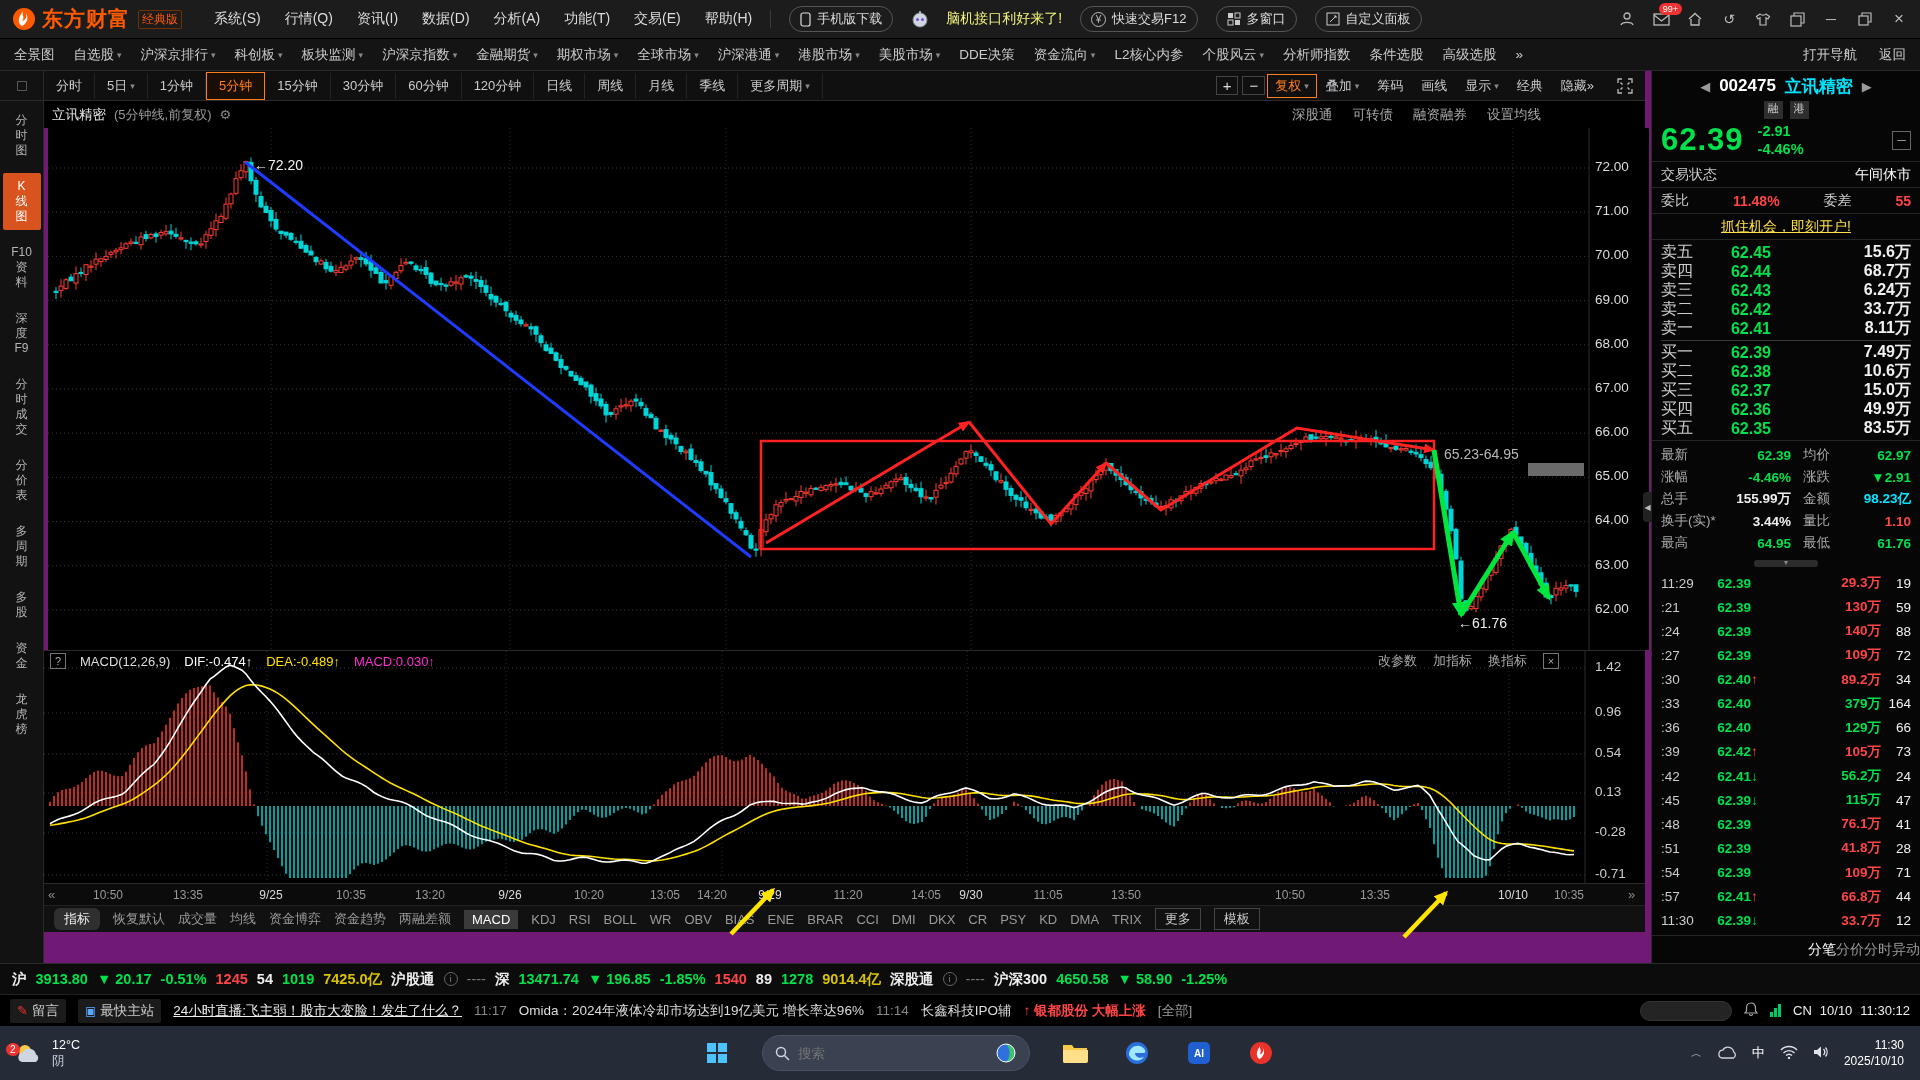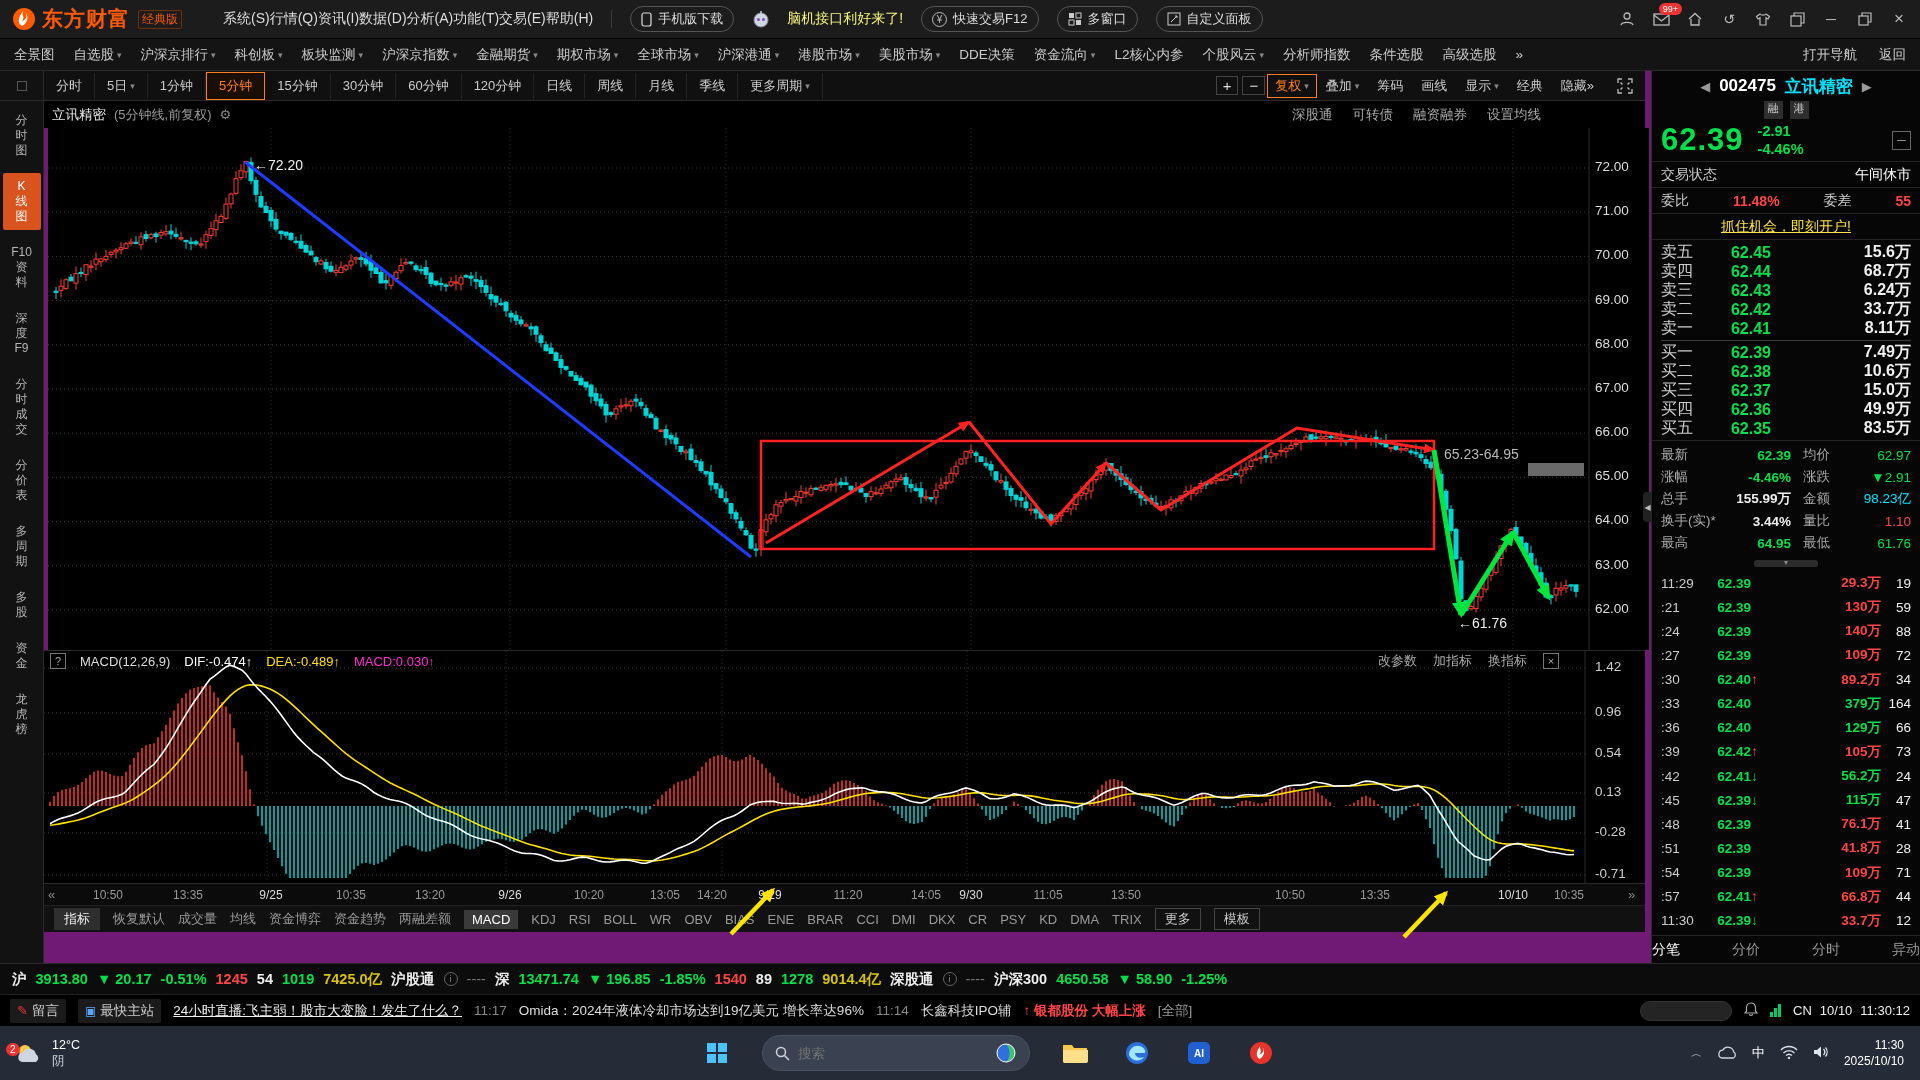--- a/index.html
+++ b/index.html
@@ -9,21 +9,21 @@
 .abs{position:absolute}
 .b{font-weight:bold}
 .green{color:#00e14c}.red{color:#ff4545}.cyan{color:#00e5ff}.yellow{color:#d8c300}
 .white{color:#eee}.dim{color:#777}.lbl{color:#ddd}
 svg text{font-family:"Liberation Sans","DejaVu Sans",sans-serif}
 
 .menubar{left:0;top:0;width:1920px;height:39px;background:#1c1c1c;display:flex;align-items:center;gap:18px;padding:0 12px;border-bottom:1px solid #000}
 .logo{display:flex;align-items:center;gap:6px}
 .logo-txt{color:#ff5a00;font-size:21px;font-weight:bold;letter-spacing:1px}
 .logo-sub{color:#ff5a00;font-size:12px;margin-left:2px;border:1px solid #703000;padding:0 3px;border-radius:2px}
-.menus{display:flex;margin-left:23px}
+.menus{display:flex;gap:24px;margin-left:14px}
 .menu-item{color:#ddd;font-size:14px;cursor:pointer}
 .div-v{width:1px;height:18px;background:#3a3a3a}
 .pill{display:flex;align-items:center;gap:6px;border:1px solid #555;border-radius:13px;padding:3px 10px;color:#ddd;font-size:13px}
 .flash{display:flex;align-items:center;gap:17px;color:#f3f37a;font-size:14px}
 .mb-right{margin-left:auto;display:flex;align-items:center;gap:16px;color:#bbb}
 .mb-ic{position:relative;width:18px;height:18px;display:flex;align-items:center;justify-content:center;font-size:14px;color:#bbb}
 .badge{position:absolute;top:-7px;right:-12px;background:#e33;color:#fff;font-size:9px;border-radius:7px;padding:0 4px;line-height:12px}
 
 .navrow{left:0;top:39px;width:1920px;height:32px;background:#141414;border-bottom:1px solid #2a2a2a;display:flex;align-items:center;gap:19px;padding:0 14px;font-size:13.5px;color:#ccc}
 .nav-item{display:flex;align-items:center;gap:3px;cursor:pointer;white-space:nowrap}
@@ -81,21 +81,21 @@
 .time-axis span:nth-of-type(1){left:42px}.time-axis span:nth-of-type(2){left:122px}.time-axis span:nth-of-type(3){left:205px}
 .time-axis span:nth-of-type(4){left:285px}.time-axis span:nth-of-type(5){left:364px}.time-axis span:nth-of-type(6){left:444px}
 .time-axis span:nth-of-type(7){left:523px}.time-axis span:nth-of-type(8){left:599px}.time-axis span:nth-of-type(9){left:646px}
 .time-axis span:nth-of-type(10){left:704px}.time-axis span:nth-of-type(11){left:782px}.time-axis span:nth-of-type(12){left:860px}
 .time-axis span:nth-of-type(13){left:905px}.time-axis span:nth-of-type(14){left:982px}.time-axis span:nth-of-type(15){left:1060px}
 .time-axis span:nth-of-type(16){left:1224px}.time-axis span:nth-of-type(17){left:1309px}.time-axis span:nth-of-type(18){left:1447px}
 .time-axis span:nth-of-type(19){left:1503px}
 
 .ind-tabs{left:44px;top:905px;width:1601px;height:27px;background:#111;border-top:1px solid #222;display:flex;align-items:center;gap:13px;padding:0 10px;font-size:13px;color:#9a9a9a}
 .ind-tab{cursor:pointer;white-space:nowrap}
-.ind-tab.btn{background:#2f2f2f;color:#eee;padding:2px 10px;border-radius:0}
+.ind-tab.btn{background:#2f2f2f;color:#eee;padding:2px 10px;border-radius:6px}
 .ind-tab.active{background:#3a3a3a;color:#fff;padding:2px 8px}
 .ind-tab.btn2{border:1px solid #454545;color:#ccc;padding:1px 9px}
 
 .info-tabs{left:44px;top:932px;width:1601px;height:31px;background:#181818;border-top:1px solid #262626;display:flex;align-items:center;gap:27px;padding:0 6px;font-size:14px;color:#bbb}
 .info-tab{cursor:pointer;padding:4px 10px;white-space:nowrap}
 .info-tab.active{background:#d03a2d;color:#fff;border-radius:2px}
 .it-ic{margin-left:auto;margin-right:8px}
 
 .right-panel{left:1651px;top:71px;width:269px;height:892px;background:#060606;border-left:1px solid #2a2a2a;display:flex;flex-direction:column}
 .rp-head{height:30px;display:flex;align-items:center;justify-content:center;gap:9px}
@@ -114,31 +114,31 @@
 .book-row{height:19px;display:flex;align-items:center;font-size:16px}
 .book-row .l{width:44px;color:#ccc}
 .book-row .p{width:66px;text-align:right;font-weight:bold;color:#00e14c}
 .book-row .v{flex:1;text-align:right;color:#f0f0f0;font-weight:bold}
 .book-div{height:1px;background:#3a3a3a;margin:2px 0}
 .rp-stats{border-top:1px solid #242424;padding:3px 9px}
 .stat-row{height:22px;display:flex;align-items:center;font-size:13.5px}
 .stat-row .l1{width:64px;color:#aaa}
 .stat-row .v1{flex:1;text-align:right;font-weight:bold}
 .stat-row .l2{width:42px;margin-left:12px;color:#aaa}
-.stat-row .v2{flex:1;text-align:right;font-weight:normal}
+.stat-row .v2{flex:1;text-align:right;font-weight:bold}
 .rp-collapse{height:12px;display:flex;align-items:center;justify-content:center}
 .rp-collapse i{width:64px;height:7px;background:#2c2c2c;border-radius:3px;color:#888;font-size:8px;line-height:6px;text-align:center;font-style:normal}
 .rp-ticks{flex:1;display:flex;flex-direction:column;justify-content:space-around;padding:2px 9px;font-size:13.5px}
 .tick-row{display:flex;align-items:center}
 .tick-row .t{width:42px;color:#ccc}
 .tick-row .p{width:48px;text-align:right;font-weight:bold;color:#00e14c}
 .tick-row .a{width:13px;font-weight:bold}
 .tick-row .v{flex:1;text-align:right;font-weight:bold}
 .tick-row .n{width:30px;text-align:right;color:#f0f0f0}
-.rp-tabs{height:28px;border-top:1px solid #242424;display:flex;align-items:center;justify-content:space-between;font-size:14px;color:#999}
+.rp-tabs{height:28px;border-top:1px solid #242424;display:flex;align-items:center;justify-content:flex-end;font-size:14px;color:#999}
 .rp-tab.active{color:#fff}
 .panel-handle{left:1643px;top:492px;width:9px;height:30px;background:#222;color:#bbb;font-size:8px;display:flex;align-items:center;justify-content:center;border-radius:4px 0 0 4px;z-index:7}
 
 .index-bar{left:0;top:963px;width:1920px;height:31px;background:#0c0c0c;border-top:1px solid #2a2a2a;display:flex;align-items:center;gap:9px;padding:0 12px;font-size:14.5px;font-weight:bold;white-space:nowrap}
 .index-bar .lbl{font-weight:bold;color:#eee}
 .index-bar .dim{font-weight:normal}
 .infodot{width:14px;height:14px;border:1px solid #666;border-radius:50%;color:#888;font-size:9px;line-height:12px;text-align:center;font-weight:normal;display:inline-block}
 
 .news-bar{left:0;top:994px;width:1920px;height:32px;background:#000;border-top:1px solid #222;display:flex;align-items:center;gap:12px;padding:0 10px;font-size:13.5px;white-space:nowrap}
 .nb-btn{display:flex;align-items:center;gap:4px;color:#ccc;background:#1b1b1b;padding:3px 7px;border-radius:2px}

